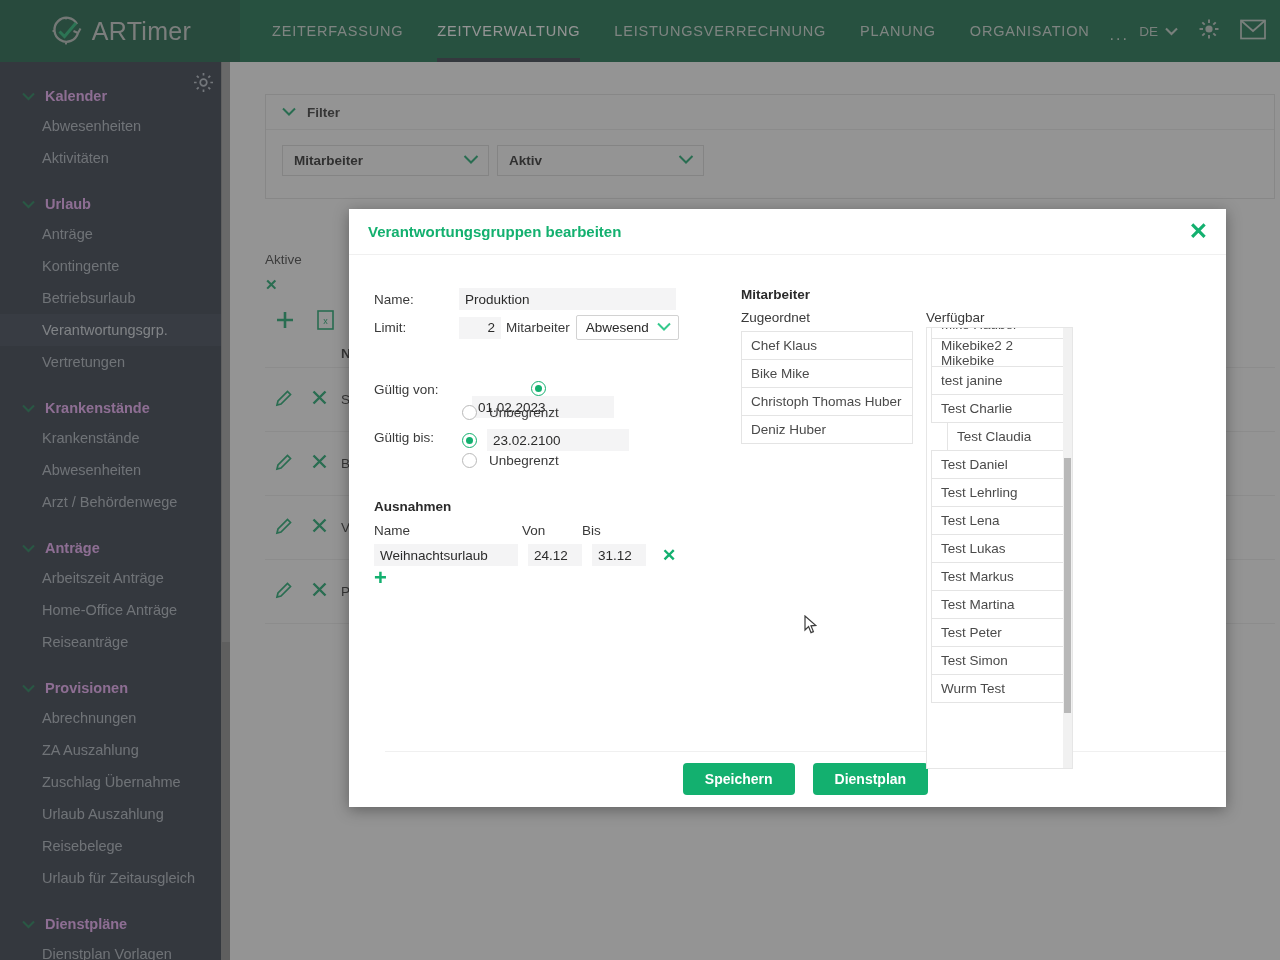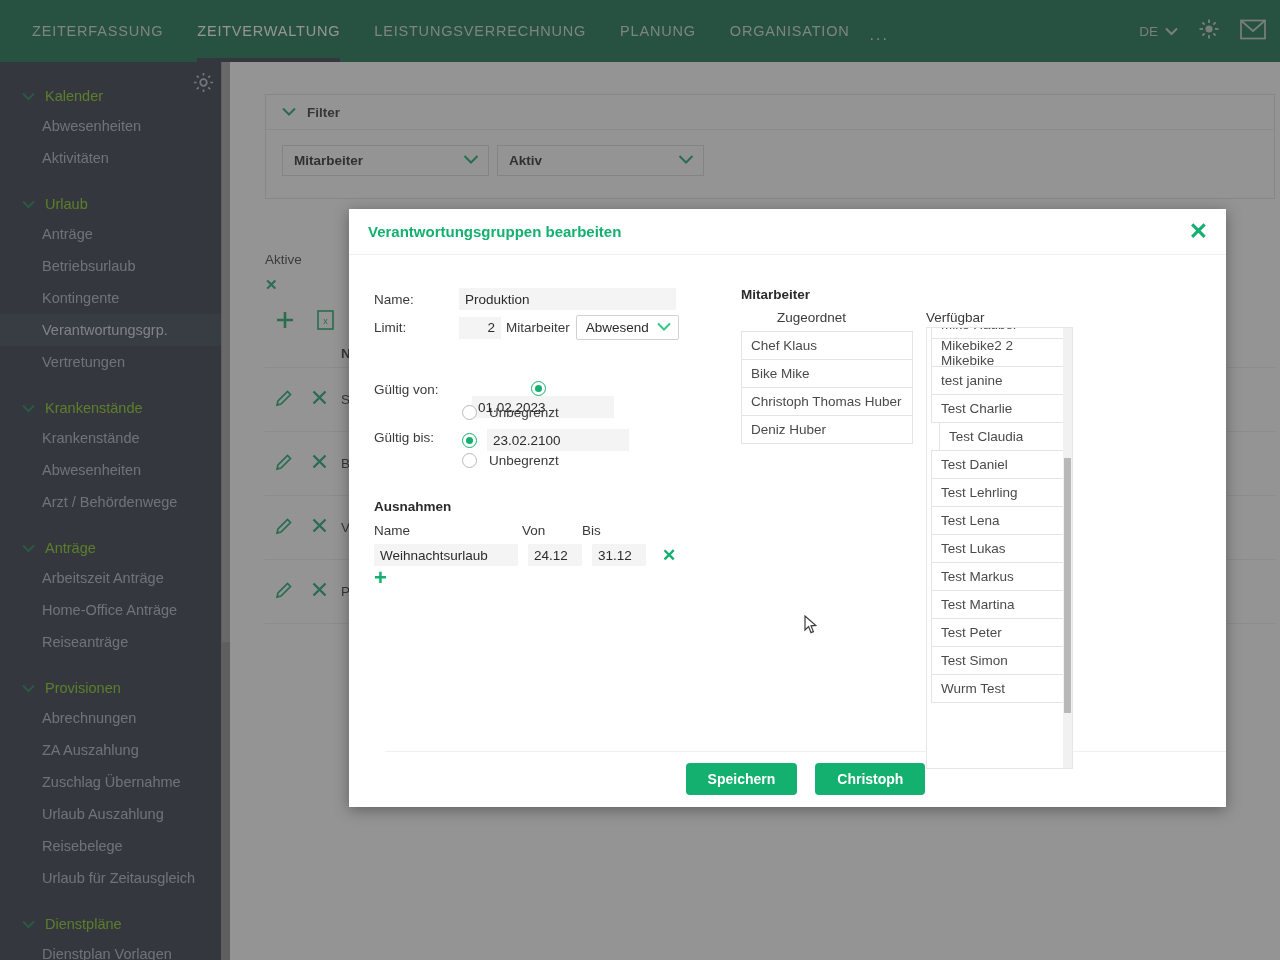--- a/index.html
+++ b/index.html
@@ -45,21 +45,21 @@
 
   
   .sidebar {
     position: absolute; left: 0; top: 62px; width: 230px; height: 898px;
     background: #2c3442; overflow: hidden;
   }
   .gear-wrap { position: absolute; right: 16px; top: 10px; cursor: pointer; }
   .side-scroll { padding-top: 18px; }
   .side-group {
     display: flex; align-items: center; gap: 10px;
-    padding: 8px 0 6px 22px; color: #84cc16; font-size: 14.5px; font-weight: normal;
+    padding: 8px 0 6px 22px; color: #f0abfc; font-size: 14.5px; font-weight: bold;
     cursor: pointer;
   }
   .side-item {
     padding: 8px 0 8px 42px; color: #aeb6bf; font-size: 14.5px;
     cursor: pointer; position: relative;
   }
   .side-item.active { background: #343d4d; color: #d3d9e0; }
   .side-item.active::after {
     content: ""; position: absolute; right: 0; top: 2px; bottom: 2px;
     width: 4px; background: #13a86a;
@@ -183,20 +183,33 @@
     font-family: "Liberation Sans", sans-serif; cursor: pointer;
   }
   .cursor { position: absolute; left: 455px; top: 360px; width: 13px; height: 19px; }
 </style>
 </head>
 <body>
 
 <div id="app">
 
   <div class="topbar">
+    <div class="logo-area">
+      <span class="logo-mark">
+        <svg width="34" height="34" viewBox="0 0 34 34">
+          <path d="M28 10 A12 12 0 1 0 29 19" fill="none" stroke="#b9c2bd" stroke-width="2.3"></path>
+          <path d="M29 19 L31.5 14.5 M29 19 L24.5 17" fill="none" stroke="#b9c2bd" stroke-width="2.1"></path>
+          <path d="M10.5 17.5 L15.5 22.5 L27 9" fill="none" stroke="#19b972" stroke-width="3"></path>
+          <circle cx="17" cy="4.4" r="1.1" fill="#b9c2bd"></circle>
+          <circle cx="17" cy="29.6" r="1.1" fill="#b9c2bd"></circle>
+          <circle cx="4.4" cy="17" r="1.1" fill="#b9c2bd"></circle>
+        </svg>
+      </span>
+      <span class="logo-text">ARTimer</span>
+    </div>
 
     <div class="nav">
       <div class="nav-item">ZEITERFASSUNG</div>
       <div class="nav-item active">ZEITVERWALTUNG</div>
       <div class="nav-item">LEISTUNGSVERRECHNUNG</div>
       <div class="nav-item">PLANUNG</div>
       <div class="nav-item">ORGANISATION</div>
       <div class="nav-dots">...</div>
     </div>
 
@@ -250,22 +263,22 @@
         <div class="side-item">Abwesenheiten</div>
         <div class="side-item">Aktivitäten</div>
         <div class="side-gap"></div>
         <div class="side-group">
           <span><svg width="13" height="9" viewBox="0 0 13 9">
               <path d="M1 1.5 L6.5 7 L12 1.5" fill="none" stroke="#137a4e" stroke-width="2"></path>
             </svg></span>
           <span>Urlaub</span>
         </div>
         <div class="side-item">Anträge</div>
+        <div class="side-item">Kontingente</div>
         <div class="side-item">Betriebsurlaub</div>
-        <div class="side-item">Kontingente</div>
         <div class="side-item active">Verantwortungsgrp.</div>
         <div class="side-item">Vertretungen</div>
         <div class="side-gap"></div>
         <div class="side-group">
           <span><svg width="13" height="9" viewBox="0 0 13 9">
               <path d="M1 1.5 L6.5 7 L12 1.5" fill="none" stroke="#137a4e" stroke-width="2"></path>
             </svg></span>
           <span>Krankenstände</span>
         </div>
         <div class="side-item">Krankenstände</div>
@@ -490,41 +503,41 @@
         <input class="ipt" style="width: 54px; margin-left: 4px;" value="31.12">
         <span style="color:#13b06f; font-size:17px; font-weight:bold; margin-left:10px; cursor:pointer;">✕</span>
       </div>
       <div class="frow" style="left:25px; top:314px;">
         <span class="plus-g">+</span>
       </div>
 
       <div class="frow" style="left:392px; top:32px;">
         <span class="sec-title">Mitarbeiter</span>
       </div>
-      <div class="frow" style="left:392px; top:55px;margin-left:36px;">
+      <div class="frow" style="left:392px; top:55px;">
         <span class="lbl">Zugeordnet</span>
       </div>
       <div class="frow" style="left:577px; top:55px;text-align:right;">
         <span class="lbl">Verfügbar</span>
       </div>
 
       <div class="list" style="position:absolute; left:392px; top:76px; width:172px; height:122px; border:none;" id="assigned-list">
           <div class="li" style="width: 172px;">Chef Klaus</div>
           <div class="li" style="width: 172px;">Bike Mike</div>
           <div class="li" style="width: 172px;">Christoph Thomas Huber</div>
           <div class="li" style="width: 172px;">Deniz Huber</div>
         </div>
 
       <div class="list" style="position:absolute; left:577px; top:72px; width:147px; height:442px;">
         <div id="available-list" style="position:absolute; left:0; top:-18px; width:138px;">
             <div class="li" style="width: 138px; margin-left: 4px;">Mike Hauber</div>
             <div class="li" style="width: 138px; margin-left: 4px;">Mikebike2 2 Mikebike</div>
             <div class="li" style="width: 138px; margin-left: 4px;">test janine</div>
             <div class="li" style="width: 138px; margin-left: 4px;">Test Charlie</div>
-            <div class="li" style="width: 138px; margin-left: 12px;">Test Claudia</div>
+            <div class="li" style="width: 138px; margin-left: 20px;">Test Claudia</div>
             <div class="li" style="width: 138px; margin-left: 4px;">Test Daniel</div>
             <div class="li" style="width: 138px; margin-left: 4px;">Test Lehrling</div>
             <div class="li" style="width: 138px; margin-left: 4px;">Test Lena</div>
             <div class="li" style="width: 138px; margin-left: 4px;">Test Lukas</div>
             <div class="li" style="width: 138px; margin-left: 4px;">Test Markus</div>
             <div class="li" style="width: 138px; margin-left: 4px;">Test Martina</div>
             <div class="li" style="width: 138px; margin-left: 4px;">Test Peter</div>
             <div class="li" style="width: 138px; margin-left: 4px;">Test Simon</div>
             <div class="li" style="width: 138px; margin-left: 4px;">Wurm Test</div>
           </div>
@@ -535,16 +548,16 @@
 
       <span class="cursor">
         <svg width="13" height="19" viewBox="0 0 13 19">
           <path d="M1 1 L1 15 L4.6 11.6 L7 17.6 L9.4 16.6 L7 10.8 L11.6 10.4 Z" fill="#ffffff" stroke="#3c3c3c" stroke-width="1.2"></path>
         </svg>
       </span>
     </div>
 
     <div class="modal-foot">
       <button class="btn">Speichern</button>
-      <button class="btn">Christoph</button>
+      <button class="btn">Dienstplan</button>
     </div>
   </div>
 </div>
 
 </body></html>

